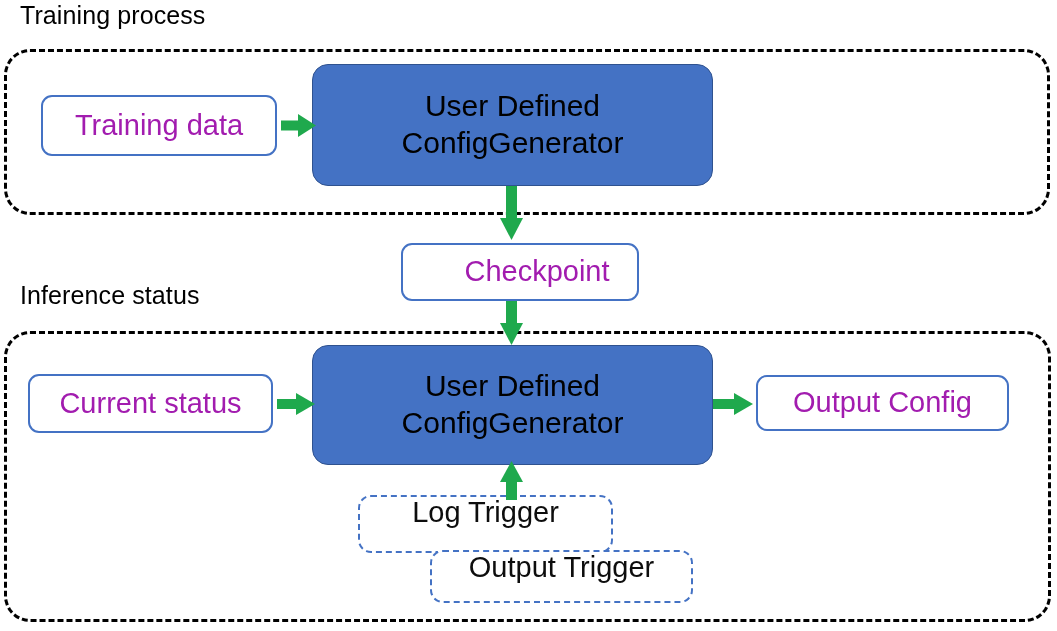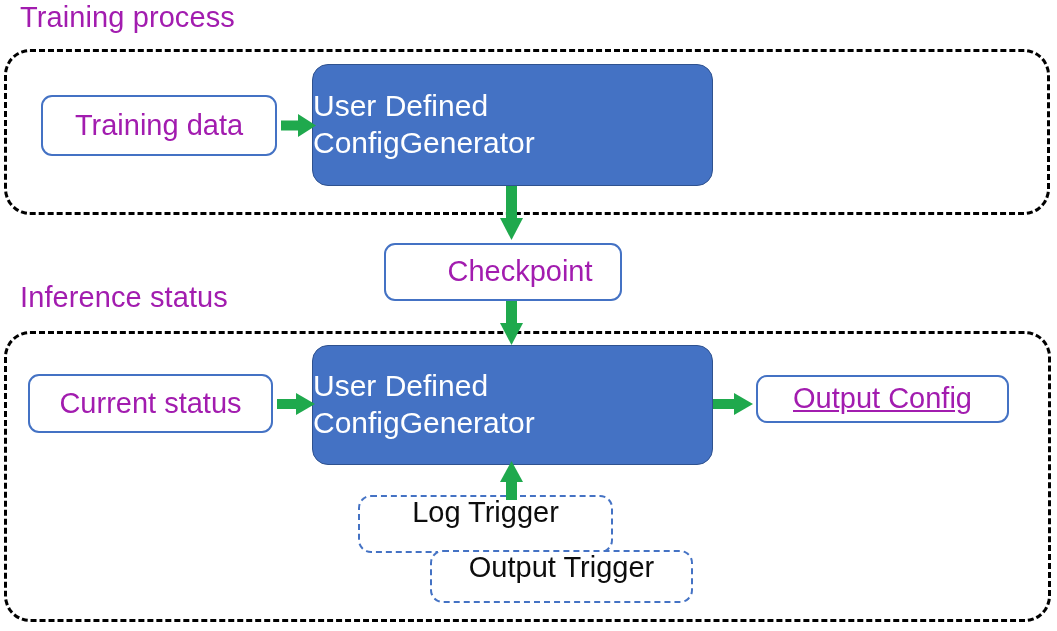--- a/index.html
+++ b/index.html
@@ -15,23 +15,23 @@
     position: relative;
     width: 1057px;
     height: 631px;
     background: #ffffff;
     overflow: hidden;
   }
 
   
   .section-label {
     position: absolute;
-    font-size: 29px;
+    font-size: 25px;
     line-height: 1.05;
-    color: #a21caf;
+    color: #000000;
     white-space: nowrap;
     letter-spacing: 0.1px;
   }
   #label-training  { left: 20px;  top: 2px;   }
   #label-inference { left: 20px;  top: 282px; }
 
   
   .group-box {
     position: absolute;
     border: 3px dashed #000000;
@@ -52,36 +52,36 @@
     display: flex;
     align-items: center;
     justify-content: center;
     color: #a21caf;
     font-size: 29px;
     line-height: 1.1;
     white-space: nowrap;
     z-index: 5;
   }
   #node-training-data  { left: 41px;  top: 95px;  width: 236px; height: 61px; }
-  #node-checkpoint     { left: 384px; top: 243px; width: 238px; height: 58px; padding-left: 34px; }
+  #node-checkpoint     { left: 401px; top: 243px; width: 238px; height: 58px; padding-left: 34px; }
   #node-current-status { left: 28px;  top: 374px; width: 245px; height: 59px; }
-  #node-output-config  { left: 756px; top: 375px; width: 253px; height: 48px; text-decoration: underline; }
+  #node-output-config  { left: 756px; top: 375px; width: 253px; height: 56px; }
 
   
   .node-filled {
     position: absolute;
     box-sizing: border-box;
     background: #4472C4;
     border: 1.6px solid #2F528F;
     border-radius: 16px;
     display: flex;
     flex-direction: column;
-    align-items: flex-start;
+    align-items: center;
     justify-content: center;
-    color: #ffffff;
+    color: #000000;
     font-size: 30px;
     line-height: 1.23;
     white-space: nowrap;
     z-index: 6;
   }
   #node-generator-training  { left: 312px; top: 64px;  width: 401px; height: 122px; }
   #node-generator-inference { left: 312px; top: 345px; width: 401px; height: 120px; }
 
   
   .node-trigger {

